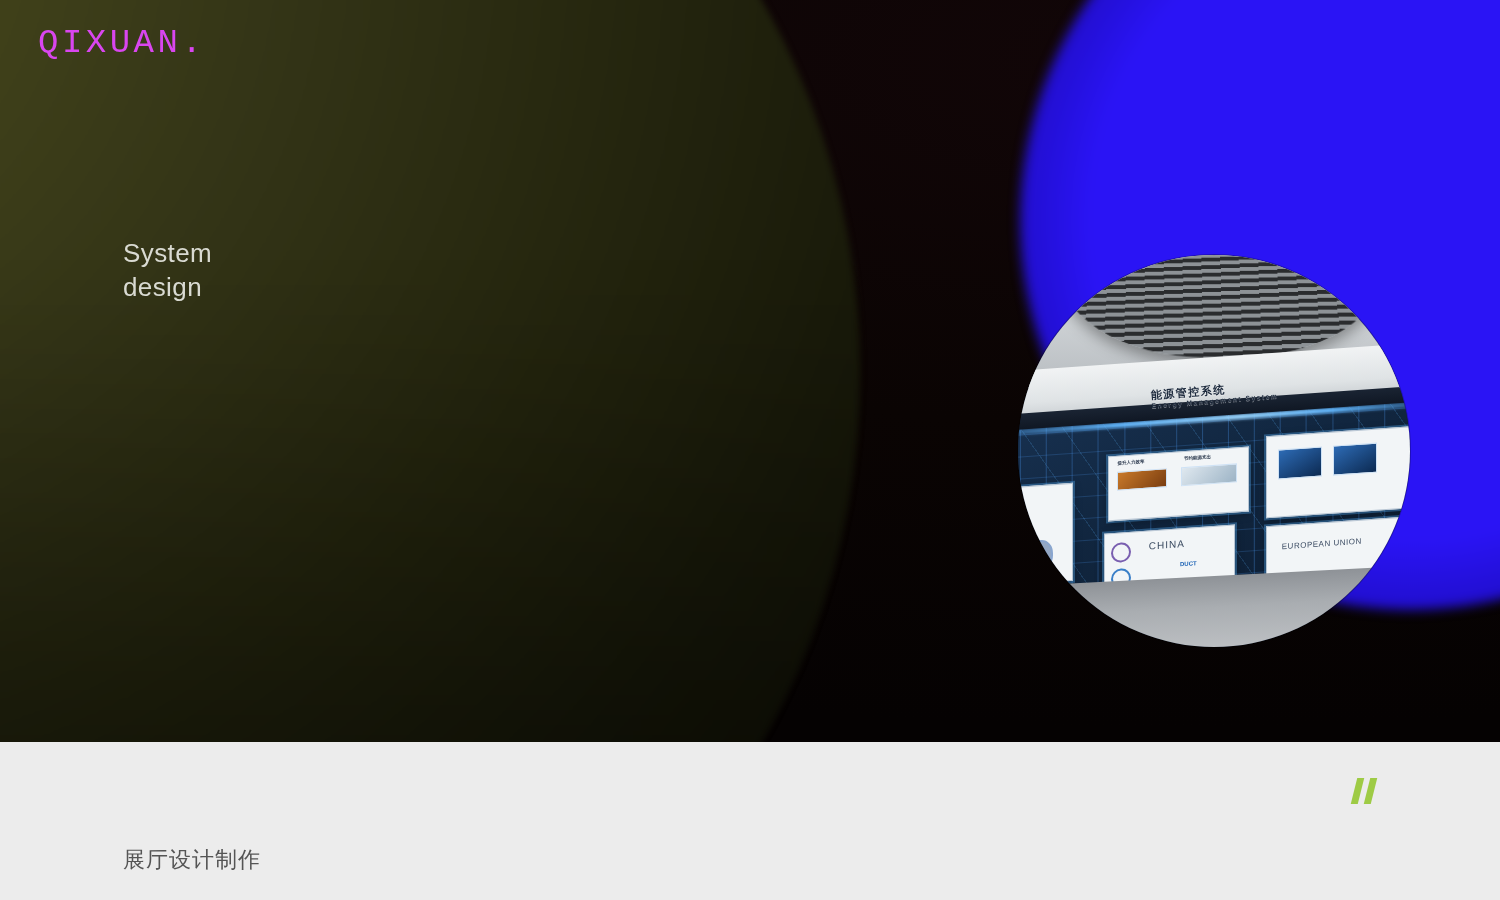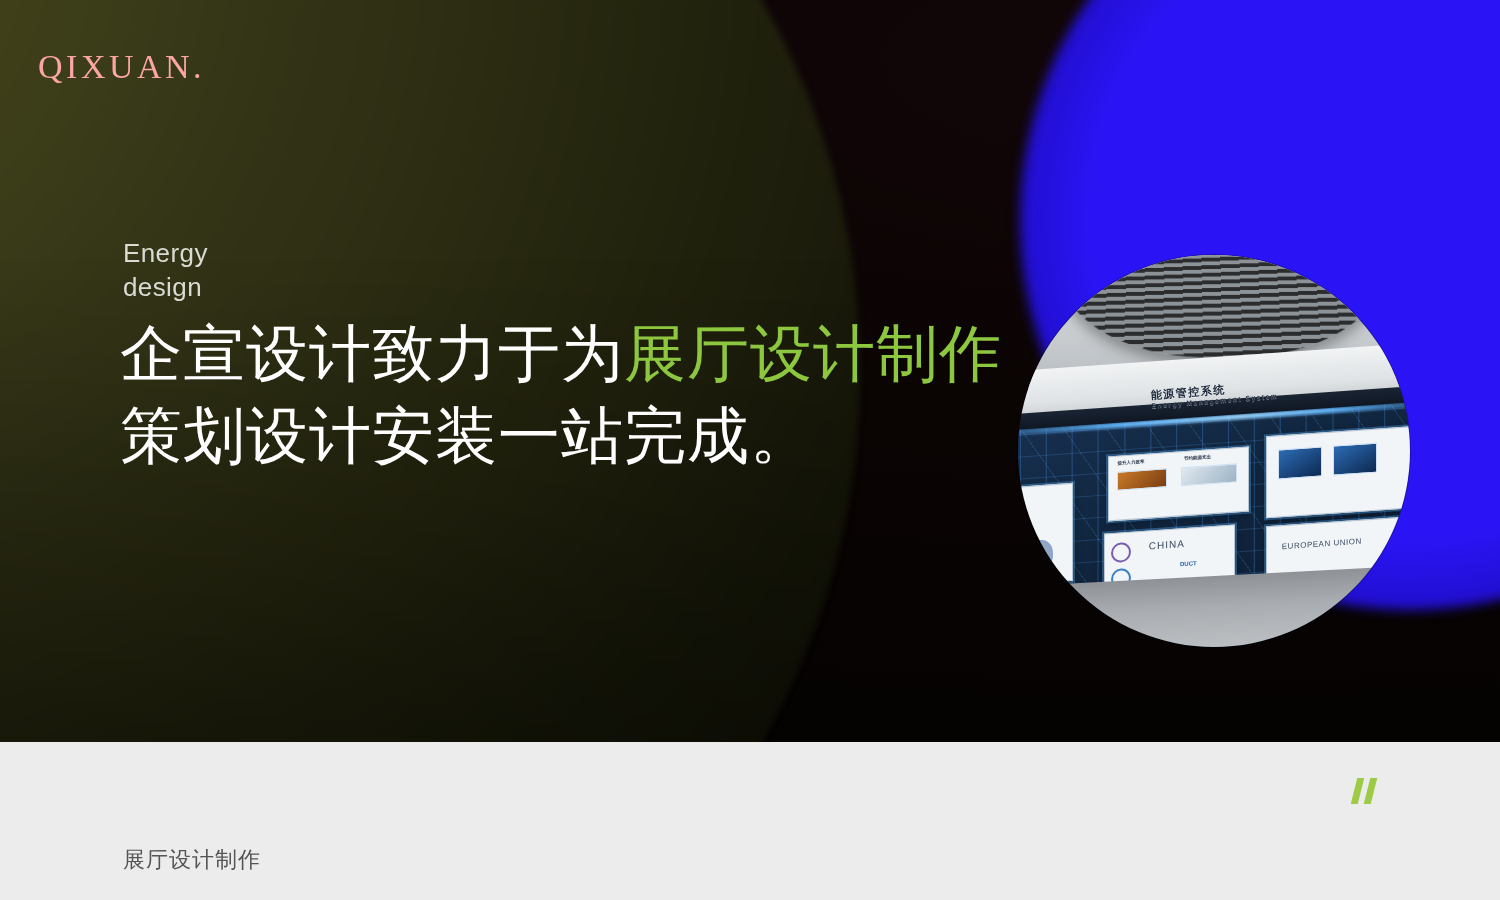--- a/index.html
+++ b/index.html
@@ -48,23 +48,23 @@
     position:absolute;
     left:-440px; top:-330px; width:1300px; height:1400px;
     border-radius:50%;
     background:linear-gradient(180deg, rgba(0,0,0,0) 42%, rgba(0,0,0,0.40) 78%, rgba(0,0,0,0.62) 100%);
     filter:blur(3px);
   }
 
   
   .logo {
     position:absolute; left:38px; top:26px;
-    font-family:Liberation Serif, serif;
+    font-family:Liberation Mono, monospace;
     font-size:34px; letter-spacing:3.5px; line-height:1;
-    color:#fca5a5; white-space:nowrap;margin-top:24px;
+    color:#d946ef; white-space:nowrap;
   }
 
   
   .eyebrow {
     position:absolute; left:123px; top:236px;
     font-size:26px; line-height:34px; font-weight:300;
     color:#d9dad2; letter-spacing:0.4px;
   }
   .eyebrow span { display:block; }
 
@@ -182,28 +182,24 @@
   <div class="hero">
 
     <div class="bg-base"></div>
     <div class="bg-blue"></div>
     <div class="bg-olive"></div>
     <div class="bg-olive-shade"></div>
 
     <div class="logo">QIXUAN.</div>
 
     <div class="eyebrow">
-      <span>Energy</span>
+      <span>System</span>
       <span>design</span>
     </div>
 
-    <div class="headline">
-      <span class="hl-line"><span>企宣设计致力于为</span><span class="accent">展厅设计制作</span></span>
-      <span class="hl-line">策划设计安装一站完成。</span>
-    </div>
 
     <div class="photo">
       <div class="ph-ceiling"></div>
       <div class="ph-slats"></div>
       <div class="ph-soffit"></div>
       <div class="ph-band"></div>
 
       <div class="ph-title">
         <span class="cn">能源管控系统</span>
         <span class="en">Energy Management System</span>

